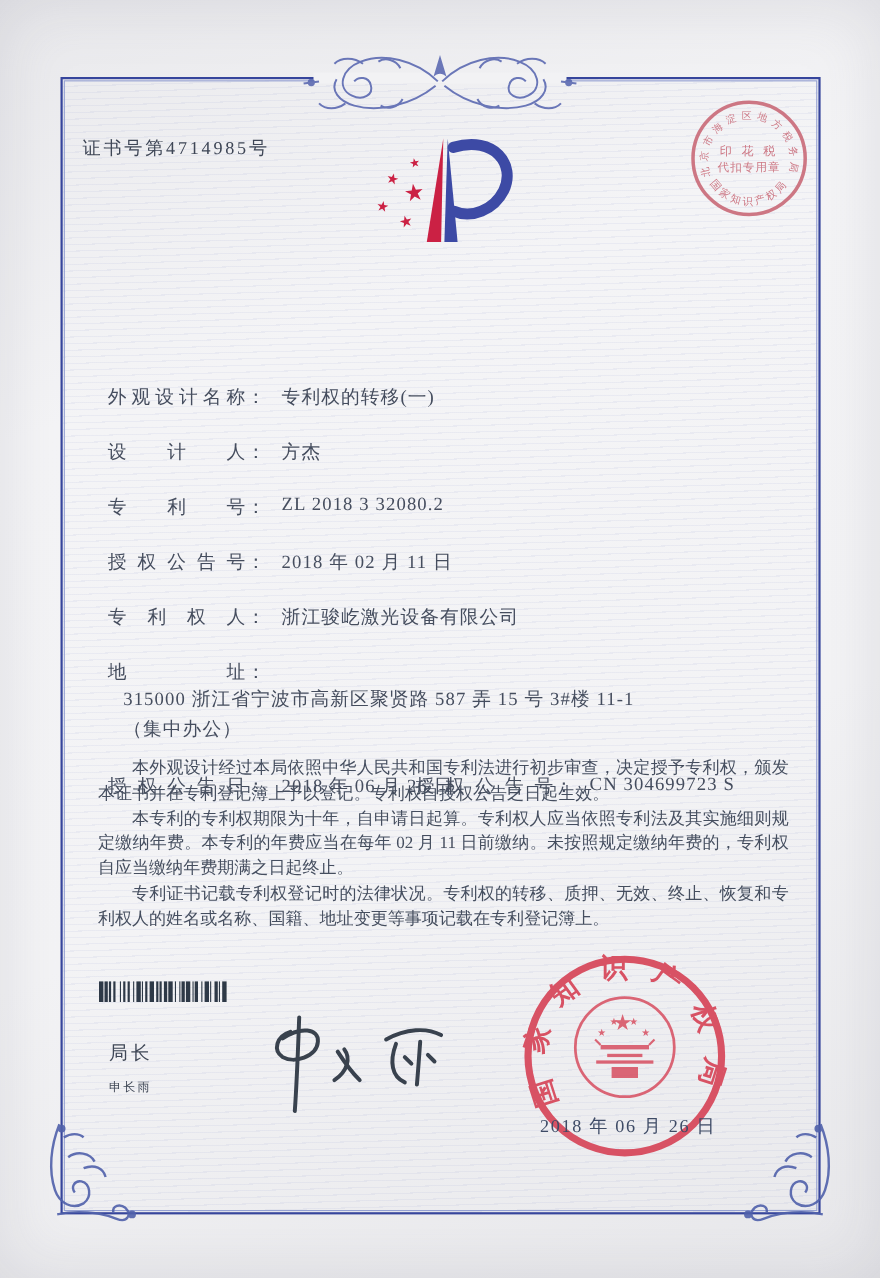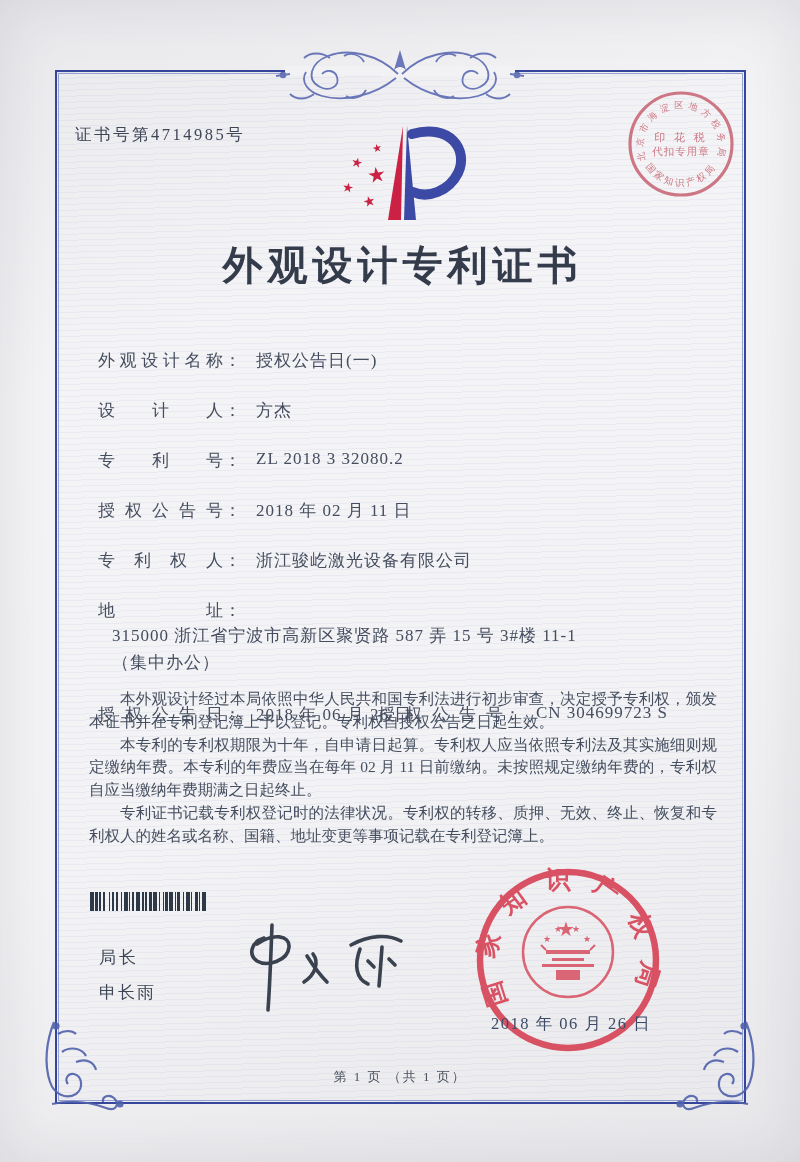--- a/index.html
+++ b/index.html
@@ -22,21 +22,21 @@
   .flabel{display:inline-block;width:126px;text-align:justify;text-align-last:justify;vertical-align:top;}
   .fcolon{display:inline-block;vertical-align:top;}
   .fvalue{display:inline-block;margin-left:14px;vertical-align:top;}
   .frow.addr .fvalue{width:505px;line-height:27px;}
   .grantno{position:absolute;left:280px;top:0;}
   .paras{left:89px;top:688px;width:628px;z-index:3;color:#454e5f;font-size:15.5px;
     line-height:22.8px;text-align:justify;}
   .paras p{margin:0;text-indent:2em;}
   .barcode{left:90px;top:892px;width:206px;height:19px;overflow:hidden;z-index:3;display:flex;}
   .signer-title{left:99px;top:946px;font-size:17px;color:#3f4756;letter-spacing:3px;z-index:3;}
-  .signer-name{left:99px;top:981px;font-size:17px;color:#3f4756;letter-spacing:2px;z-index:3;}
+  .signer-name{left:99px;top:981px;font-size:11px;color:#3f4756;letter-spacing:2px;z-index:3;}
   .sig{left:215px;top:920px;z-index:3;}
   .sealwrap{left:468px;top:856px;z-index:4;}
   .sealdate{left:491px;top:1013px;font-size:16.5px;letter-spacing:1.5px;color:#3e4b66;z-index:5;}
   .footer{left:0;right:0;top:1068px;text-align:center;font-size:13px;letter-spacing:2px;
     color:#49525f;z-index:3;}
   .ornament-top{left:268px;top:42px;z-index:2;}
   .patch{left:285px;top:66px;width:230px;height:10px;background:#f2f2f4;z-index:2;}
   .flo-bl{left:30px;top:1020px;z-index:2;}
   .flo-br{left:666px;top:1020px;z-index:2;transform:scaleX(-1);}
   .logo{left:330px;top:110px;z-index:3;}
@@ -115,25 +115,24 @@
     <text font-size="9" fill="#c96a78" letter-spacing="4.5">
       <textPath href="#stampTopArc" startOffset="50%" text-anchor="middle">北京市海淀区地方税务局</textPath>
     </text>
     <text font-size="9.5" fill="#c96a78" letter-spacing="2.5">
       <textPath href="#stampBotArc" startOffset="50%" text-anchor="middle">国家知识产权局</textPath>
     </text>
     <text x="64" y="61" font-size="11" fill="#c96a78" text-anchor="middle" letter-spacing="3">印 花 税</text>
     <text x="64" y="75" font-size="10.5" fill="#c96a78" text-anchor="middle" letter-spacing="1">代扣专用章</text>
   </svg>
 
-  <div class="title abs">外观设计专利证书</div>
 
   <div class="fields abs">
     <div class="frow">
-      <span class="flabel">外观设计名称</span><span class="fcolon">：</span><span class="fvalue">授权公告日(一)</span>
+      <span class="flabel">外观设计名称</span><span class="fcolon">：</span><span class="fvalue">专利权的转移(一)</span>
     </div>
     <div class="frow">
       <span class="flabel">设计人</span><span class="fcolon">：</span><span class="fvalue">方杰</span>
     </div>
     <div class="frow">
       <span class="flabel">专利号</span><span class="fcolon">：</span><span class="fvalue">ZL 2018 3 32080.2</span>
     </div>
     <div class="frow">
       <span class="flabel">授权公告号</span><span class="fcolon">：</span><span class="fvalue">2018 年 02 月 11 日</span>
     </div>
@@ -255,15 +254,14 @@
       <rect x="78" y="94" width="44" height="4"></rect>
       <rect x="84" y="102" width="32" height="3"></rect>
       <rect x="74" y="108" width="52" height="3"></rect>
       <rect x="88" y="114" width="24" height="10"></rect>
       <path d="M78,94 L73,89 M122,94 L127,89" stroke="#d7475a" stroke-width="2" fill="none"></path>
     </g>
   </svg>
 
   <div class="sealdate abs">2018 年 06 月 26 日</div>
 
-  <div class="footer abs">第 1 页 （共 1 页）</div>
 
 </div>
 
 </body></html>

